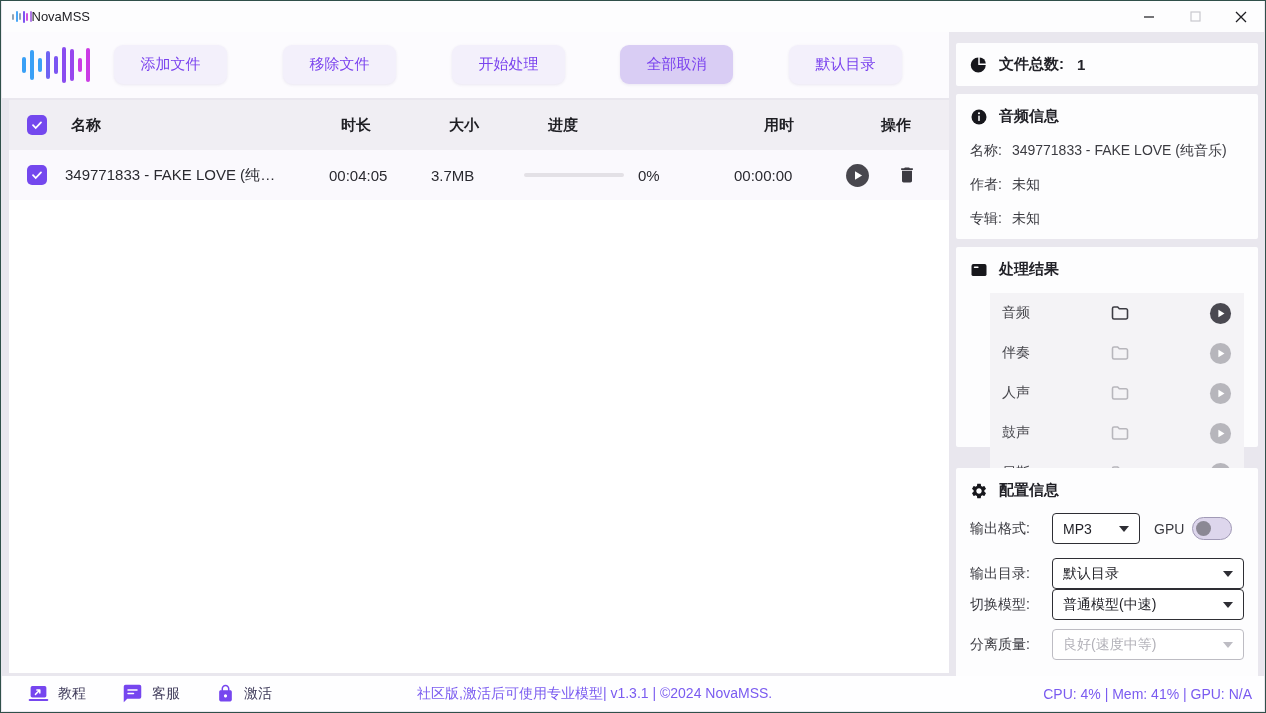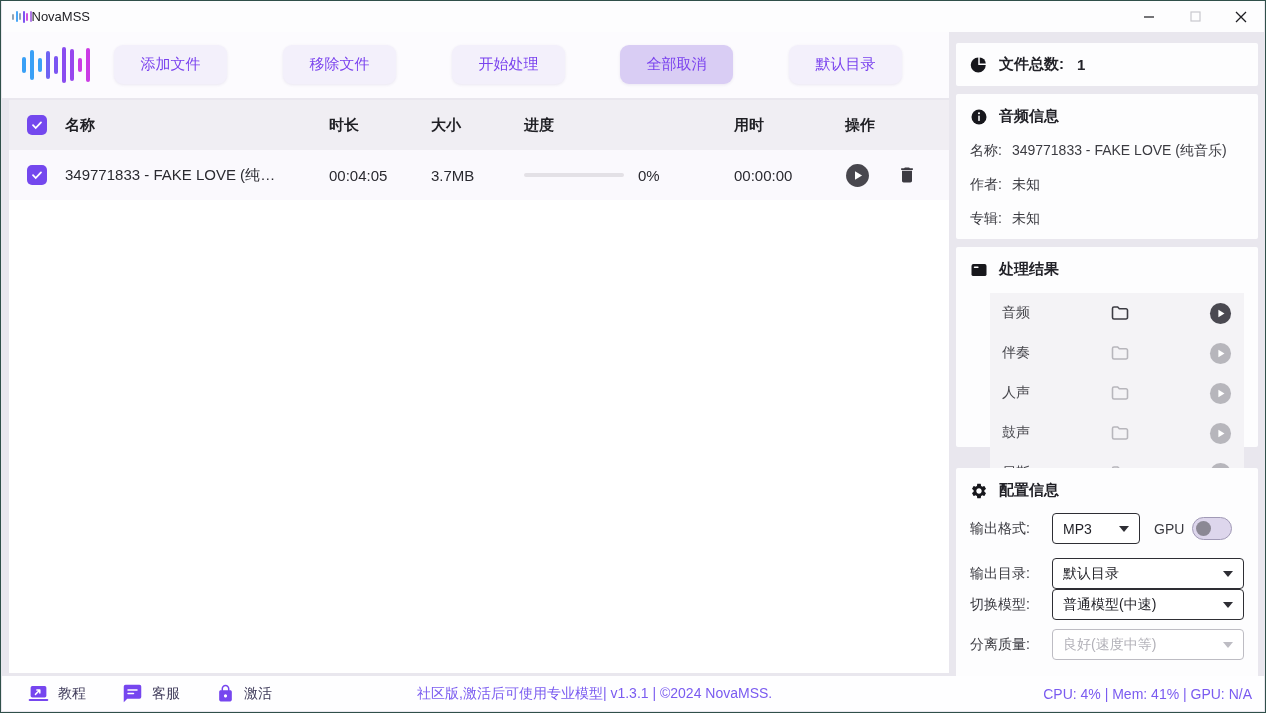--- a/index.html
+++ b/index.html
@@ -19,21 +19,21 @@
   
   .toolbar { position:absolute; left:1px; top:31px; width:947px; height:66px; background:#fcfbfe; display:flex; align-items:center; }
   .logo-wave { position:absolute; left:20px; top:13px; height:40px; display:flex; align-items:center; gap:4px; }
   .logo-wave i { display:block; width:4px; border-radius:2px; }
   .tb-btn { position:absolute; top:13px; width:113px; height:39px; border:none; border-radius:9px; background:#f3f0fb; color:#7a42ee; font-size:15px; font-family:inherit; cursor:pointer; box-shadow:0 1px 3px rgba(80,60,140,0.10); }
   .tb-btn.active { background:#d9cdf4; }
 
   
   .file-table { position:absolute; left:8px; top:99px; width:940px; height:573px; background:#ffffff; }
   .trow { display:flex; align-items:center; height:50px; font-size:15px; }
-  .trow.head { background:#f0eef3; color:#1f1f24; font-weight:700; }
+  .trow.head { background:#f0eef3; color:#1f1f24; font-weight:700;gap:6px; }
   .trow.data { background:#faf9fd; color:#2a2a30; }
   .c-check { width:56px; padding-left:18px; display:flex; align-items:center; }
   .c-name { width:264px; white-space:nowrap; overflow:hidden; text-overflow:ellipsis; padding-right:40px; }
   .c-dur { width:102px; } .c-size { width:93px; } .c-prog { width:210px; display:flex; align-items:center; }
   .c-elapsed { width:107px; } .c-actions { flex:1; display:flex; align-items:center; gap:27px; padding-left:4px; }
   .checkbox { width:20px; height:20px; border-radius:5px; background:#7448ee; display:flex; align-items:center; justify-content:center; cursor:pointer; }
   .progress-track { width:100px; height:4px; border-radius:2px; background:#e3e1e6; overflow:hidden; }
   .progress-fill { height:100%; background:#7448ee; width:0%; }
   .prog-label { margin-left:14px; }
   .icon-btn { background:none; border:none; cursor:pointer; display:flex; align-items:center; padding:0; }

